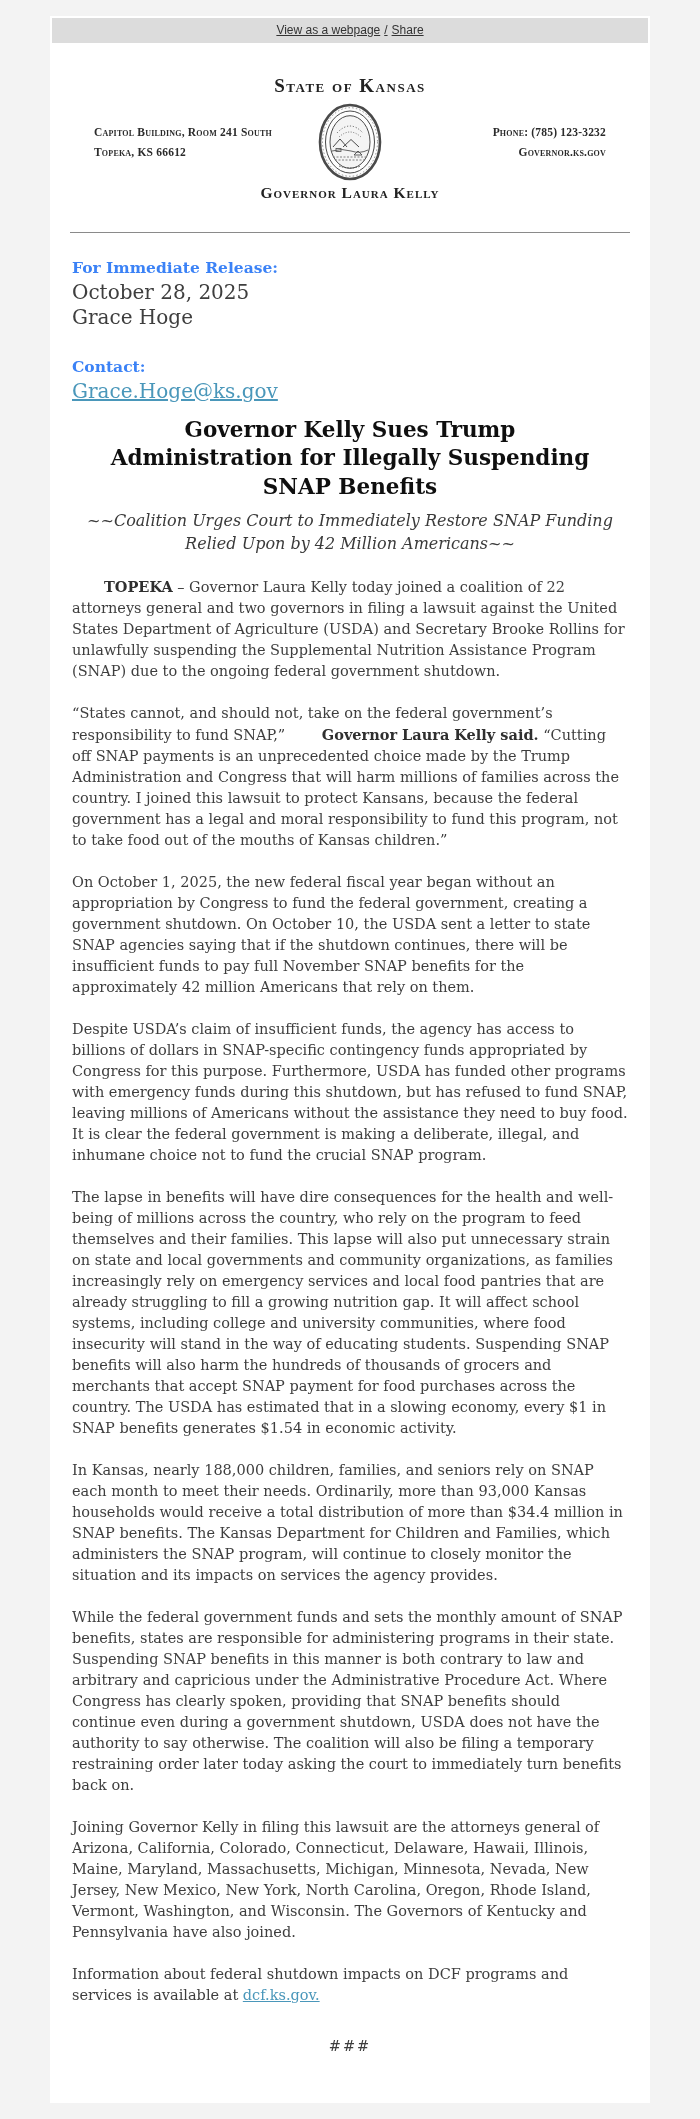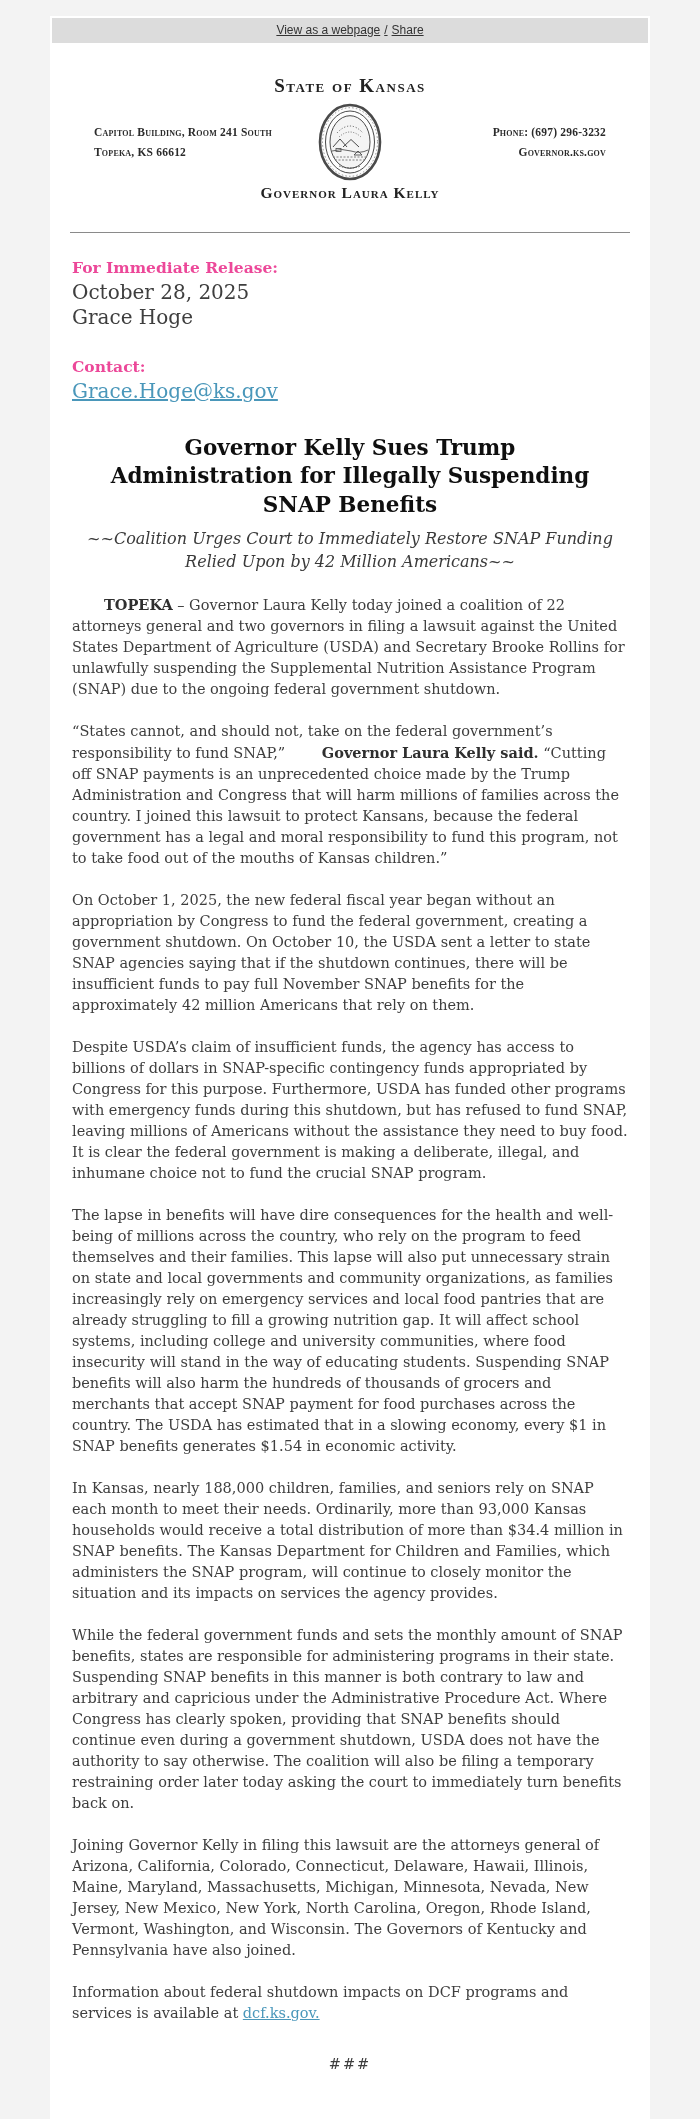--- a/index.html
+++ b/index.html
@@ -20,26 +20,26 @@
   .addr.left  { text-align:left;  width:200px; }
   .addr.right { text-align:right; width:200px; }
   .seal { width:64px; height:78px; }
   .governor { font-variant:small-caps; font-weight:bold; font-size:15.5px; letter-spacing:1px; margin-top:3px; color:#222; }
 
   .rule { border:none; border-top:1px solid #8a8a8a; margin:30px 20px 0 20px; }
 
   .bodytext { padding:22px 22px 46px 22px; color:#3e3e3e;
               font-family:"DejaVu Serif", serif; font-size:14.5px; line-height:21px; }
   .meta { margin:0; line-height:25px; font-size:20px; }
-  .meta.bold { font-weight:bold; color:#ec4899; font-size:15.5px; }
+  .meta.bold { font-weight:bold; color:#3b82f6; font-size:15.5px; }
   .mt { margin-top:24px; }
   .body-link { color:#4a97ba; text-decoration:underline; cursor:pointer; }
 
   .headline { font-size:21.5px; line-height:1.32; font-weight:bold; color:#0f0f0f;
-              text-align:center; max-width:500px; margin:30px auto 0 auto; }
+              text-align:center; max-width:500px; margin:12px auto 0 auto; }
   .subtitle { text-align:center; font-style:italic; font-size:16px; line-height:1.4;
               margin-top:9px; color:#3a3a3a; }
   .subtitle span { display:block; }
 
   .para { margin:21px 0 0 0; }
   .para b { color:#2f2f2f;margin-left:32px; }
   .endmark { text-align:center; margin:30px 0 0 0; letter-spacing:2px; }
 
   .footer { text-align:center; font-family:"Liberation Sans", sans-serif; padding-top:36px; background:#f3f3f3; }
 </style>
@@ -73,21 +73,21 @@
             <path d="M15 44 L22 36 L29 44" fill="none" stroke="#4a4a4a" stroke-width="1"></path>
             <path d="M25 44 L33 36.5 L41 44" fill="none" stroke="#4a4a4a" stroke-width="1"></path>
             <path d="M14 48 Q24 45 33 48 T50 47" fill="none" stroke="#555" stroke-width="0.9"></path>
             <rect x="18" y="45.5" width="5" height="3" fill="none" stroke="#4a4a4a" stroke-width="0.8"></rect>
             <path d="M36 52 L40 48 L44 52 Z" fill="none" stroke="#4a4a4a" stroke-width="0.9"></path>
             <path d="M15 54 H49 M17 57 H47" stroke="#666" stroke-width="0.8" stroke-dasharray="2,1.5"></path>
             <path d="M21 63 Q32 67 43 63" fill="none" stroke="#4a4a4a" stroke-width="0.9" stroke-dasharray="1.5,1.3"></path>
           </svg>
         </div>
         <div class="addr right">
-          <div>Phone: (697) 296-3232</div>
+          <div>Phone: (785) 123-3232</div>
           <div>Governor.ks.gov</div>
         </div>
       </div>
       <div class="governor">Governor Laura Kelly</div>
     </div>
 
     <hr class="rule">
 
     <div class="bodytext">
       <p class="meta bold">For Immediate Release:</p>

